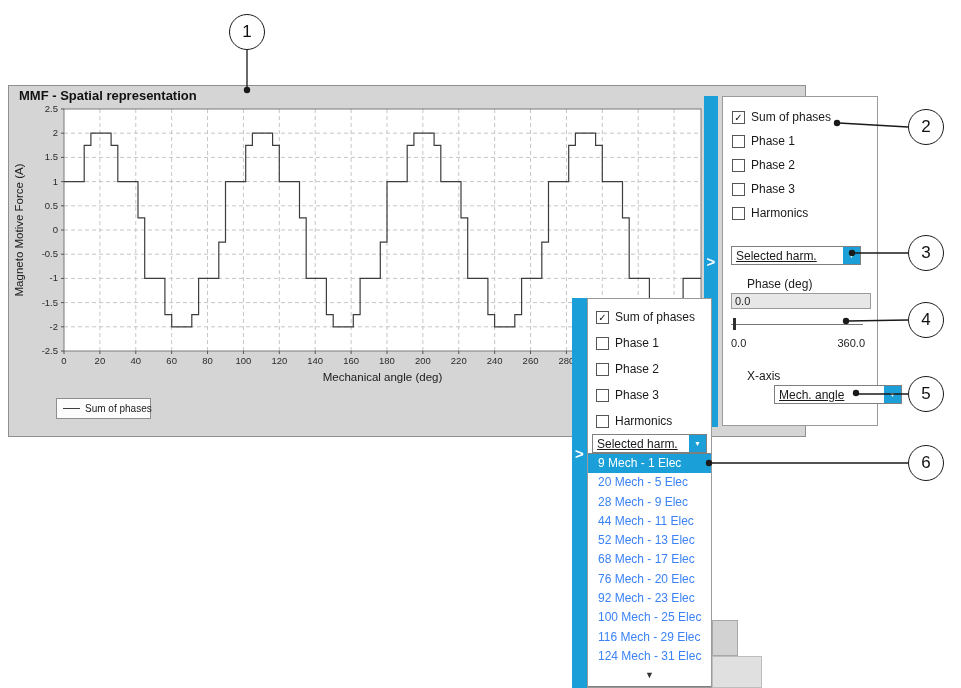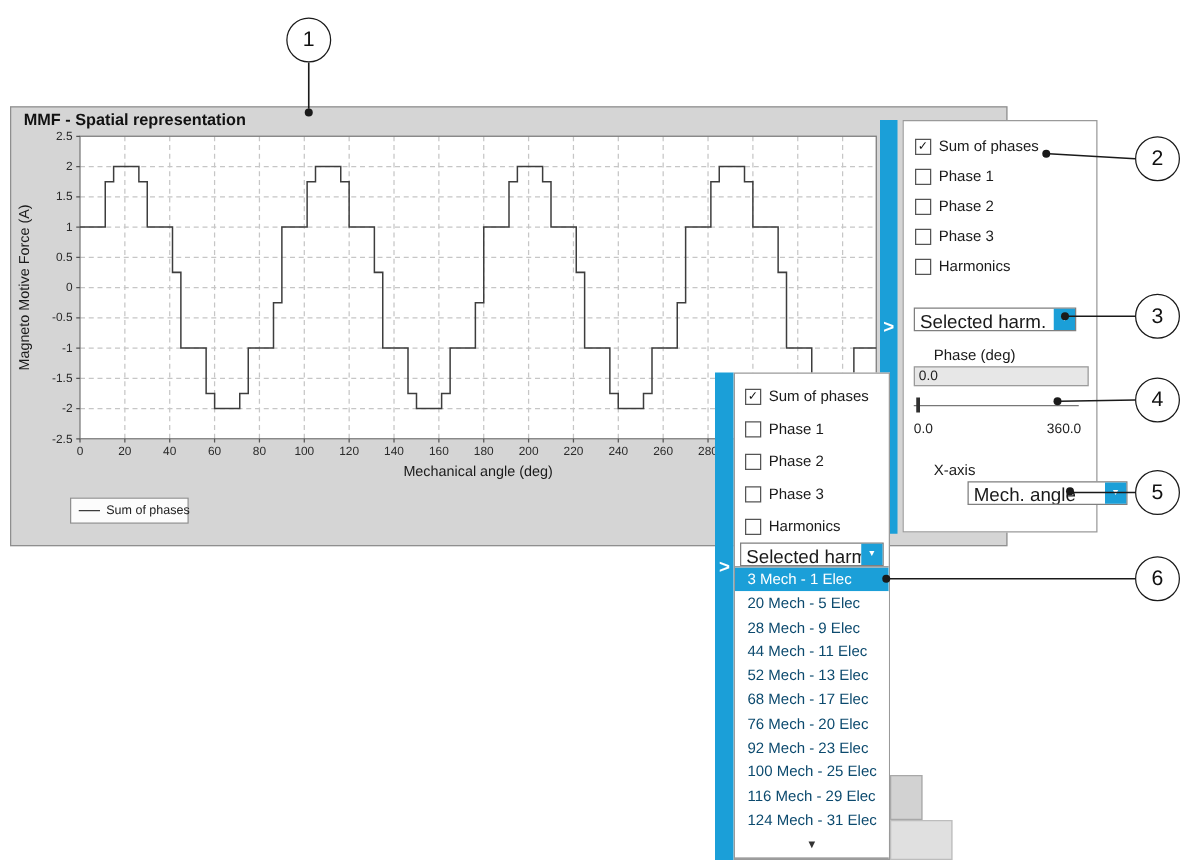--- a/index.html
+++ b/index.html
@@ -49,21 +49,21 @@
     width:13px; height:13px; border:1px solid #555; background:#fff; flex:none;
     font-size:10px; line-height:11px; text-align:center; color:#111; font-weight:bold;
   }
   .cblabel { font-size:12px; white-space:nowrap; }
   #panel-checkboxes { position:absolute; left:0; top:8px; width:100%; }
 
   .combo {
     position:absolute; height:19px; border:1px solid #7f7f7f; background:#fff;
     display:flex; align-items:stretch; cursor:pointer;
   }
-  .combo-text { flex:1; font-size:15px; padding:2px 0 0 4px; white-space:nowrap; overflow:hidden; }
+  .combo-text { flex:1; font-size:12px; padding:2px 0 0 4px; white-space:nowrap; overflow:hidden;text-decoration:underline; }
   .combo-btn {
     width:17px; flex:none; background:var(--accent,#1b9fd8); color:#fff;
     display:flex; align-items:center; justify-content:center; font-size:7px;
   }
   #panel-combo-harm { left:8px; top:149px; width:130px; }
   .field-label { position:absolute; left:24px; font-size:12px; white-space:nowrap; }
   #phase-label { top:180px; }
   .phase-input {
     position:absolute; left:8px; top:196px; width:140px; height:16px;
     background:#e7e7e7; border:1px solid #9b9b9b; font-size:11px; padding:0 3px;
@@ -86,21 +86,21 @@
   }
   #popup-checkboxes { position:absolute; left:0; top:5px; width:100%; }
   #popup-combo-harm { left:4px; top:135px; width:115px; }
   .dropdown-list {
     position:absolute; left:0px; top:154px; width:123px; height:234px;
     background:#fff; border:1px solid #7f7f7f; border-left:none; border-right:none;
     overflow:hidden;
   }
   .list-item {
     height:19.3px; line-height:19.3px; padding-left:10px; font-size:12px;
-    white-space:nowrap; cursor:pointer; color:#0c4a6e; background:#fff;
+    white-space:nowrap; cursor:pointer; color:#3b82f6; background:#fff;
   }
   .list-item.selected { background:var(--accent,#1b9fd8); color:#ffffff; }
   .scroll-arrow {
     height:18px; display:flex; align-items:center; justify-content:center;
     font-size:9px; color:#333; cursor:pointer;
   }
 
   
   .frag1 { position:absolute; left:712px; top:620px; width:26px; height:36px;
            background:#d2d2d2; border:1px solid #a8a8a8; z-index:4; }
@@ -311,21 +311,21 @@
         </div>
       </div>
 
     <div class="combo" id="popup-combo-harm">
       <span class="combo-text">Selected harm.</span>
       <span class="combo-btn">▼</span>
     </div>
 
     <div class="dropdown-list">
       <div id="popup-list-items">
-          <div class="list-item selected">3 Mech - 1 Elec</div>
+          <div class="list-item selected">9 Mech - 1 Elec</div>
           <div class="list-item">20 Mech - 5 Elec</div>
           <div class="list-item">28 Mech - 9 Elec</div>
           <div class="list-item">44 Mech - 11 Elec</div>
           <div class="list-item">52 Mech - 13 Elec</div>
           <div class="list-item">68 Mech - 17 Elec</div>
           <div class="list-item">76 Mech - 20 Elec</div>
           <div class="list-item">92 Mech - 23 Elec</div>
           <div class="list-item">100 Mech - 25 Elec</div>
           <div class="list-item">116 Mech - 29 Elec</div>
           <div class="list-item">124 Mech - 31 Elec</div>

